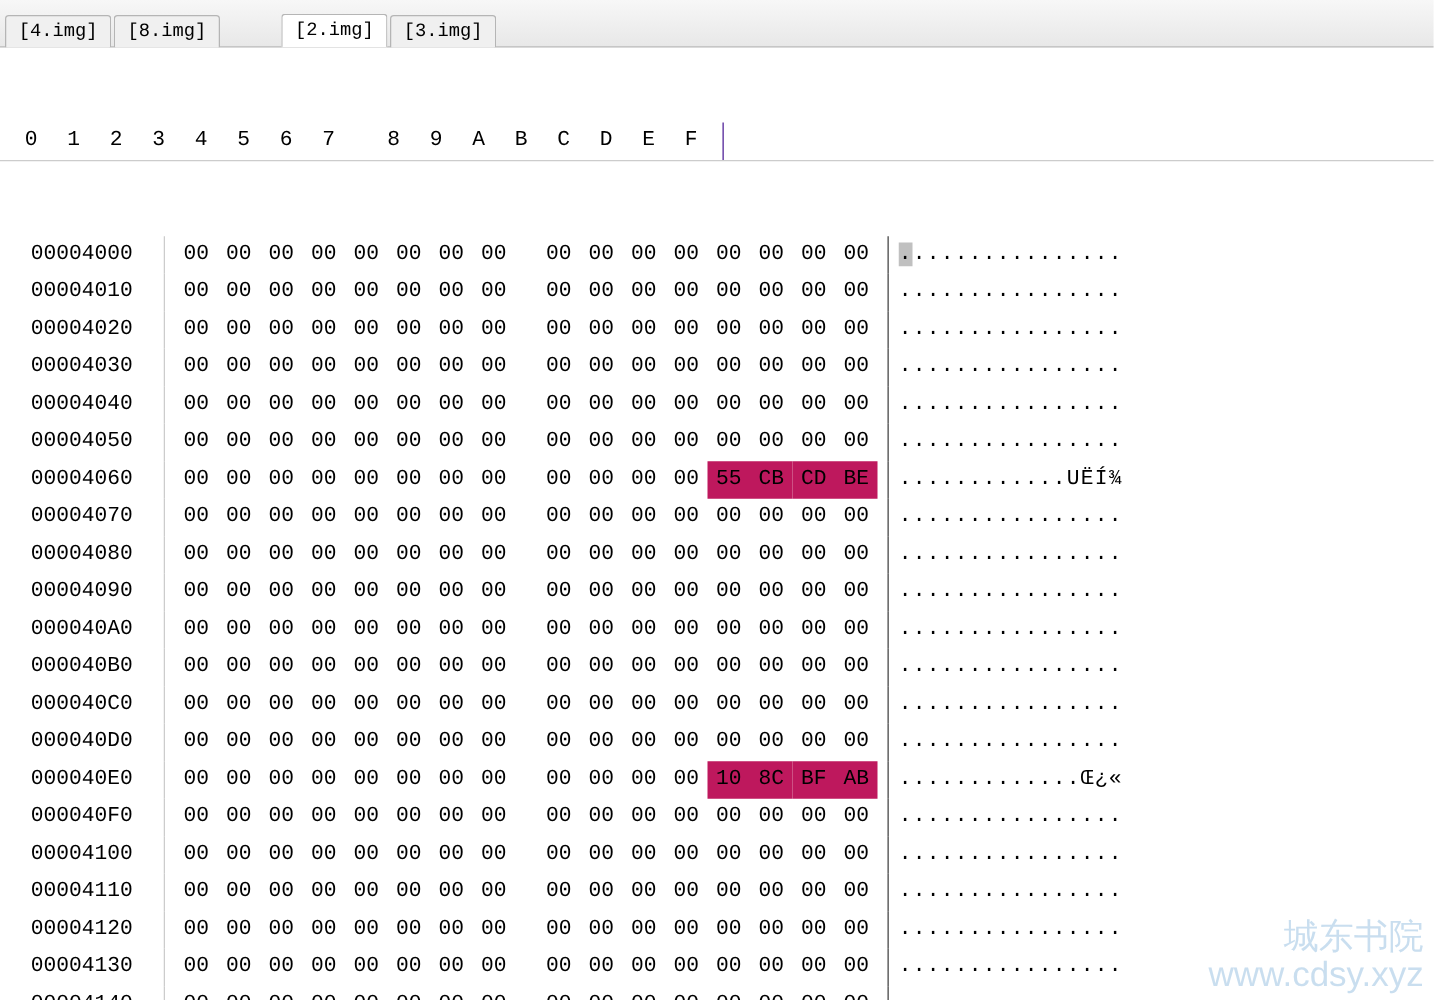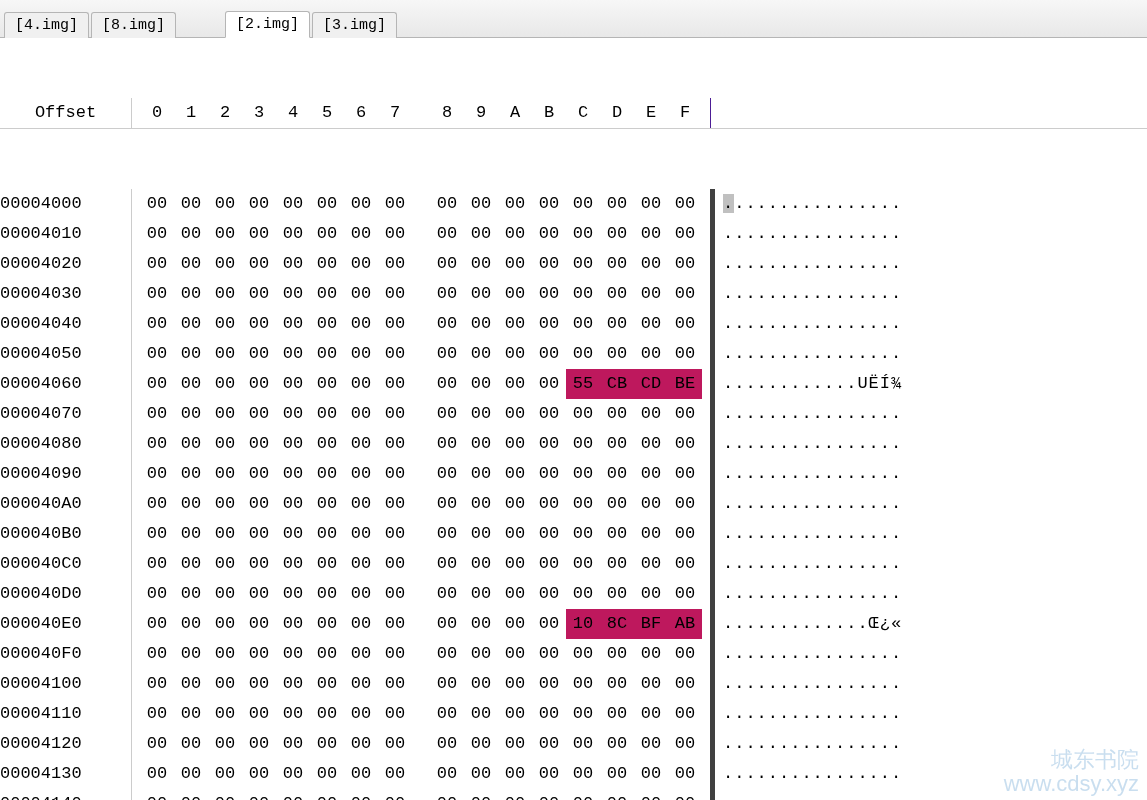--- a/index.html
+++ b/index.html
@@ -59,49 +59,48 @@
   border-right: 1px solid #4c1d95;
   padding: 0 8px;
 }
 .ascii-header {
   padding: 0 8px;
 }
 .hex-cell { display: inline-block; width: 34px; text-align: center; }
 .hex-gap  { display: inline-block; width: 18px; }
 .hl { background: #be185d; }
 .ascii-sel { background: #c0c0c0; }
-.offset-cell { width: 132px; border-right: 1px solid #ccc; }
-.hex-cells { border-right: 5px solid #404040; padding: 0 8px; }
+.offset-cell { width: 132px; text-align: center; border-right: 1px solid #ccc; }
+.hex-cells { border-right: 1px solid #404040; padding: 0 8px; }
 .ascii-cells { padding: 0 8px; letter-spacing: 1px; }
 .watermark {
   position: absolute;
   right: 8px;
   bottom: 4px;
   font-family: sans-serif;
-  font-size: 22px;
+  font-size: 28px;
   color: rgba(100,160,210,0.35);
   text-align: right;
   pointer-events: none;
   line-height: 1.1;
 }
 </style>
 </head>
 <body>
 
 <div class="tab-bar" id="tab-bar">
     <div class="tab">[4.img]</div>
     <div class="tab">[8.img]</div>
     <div class="tab active">[2.img]</div>
     <div class="tab">[3.img]</div>
   </div>
 
 <div class="hex-area">
   <div style="width:100%">
     <div class="row header-row">
-      <div class="offset-header">Offset</div>
       <div class="hex-header" id="hex-col-header"><span class="hex-cell">0</span><span class="hex-cell">1</span><span class="hex-cell">2</span><span class="hex-cell">3</span><span class="hex-cell">4</span><span class="hex-cell">5</span><span class="hex-cell">6</span><span class="hex-cell">7</span><span class="hex-gap"></span><span class="hex-cell">8</span><span class="hex-cell">9</span><span class="hex-cell">A</span><span class="hex-cell">B</span><span class="hex-cell">C</span><span class="hex-cell">D</span><span class="hex-cell">E</span><span class="hex-cell">F</span></div>
       <div class="ascii-header"></div>
     </div>
     <div id="hex-body"><div class="row"><div class="offset-cell">00004000</div><div class="hex-cells"><span class="hex-cell">00</span><span class="hex-cell">00</span><span class="hex-cell">00</span><span class="hex-cell">00</span><span class="hex-cell">00</span><span class="hex-cell">00</span><span class="hex-cell">00</span><span class="hex-cell">00</span><span class="hex-gap"></span><span class="hex-cell">00</span><span class="hex-cell">00</span><span class="hex-cell">00</span><span class="hex-cell">00</span><span class="hex-cell">00</span><span class="hex-cell">00</span><span class="hex-cell">00</span><span class="hex-cell">00</span></div><div class="ascii-cells"><span class="ascii-sel">.</span>...............</div></div><div class="row"><div class="offset-cell">00004010</div><div class="hex-cells"><span class="hex-cell">00</span><span class="hex-cell">00</span><span class="hex-cell">00</span><span class="hex-cell">00</span><span class="hex-cell">00</span><span class="hex-cell">00</span><span class="hex-cell">00</span><span class="hex-cell">00</span><span class="hex-gap"></span><span class="hex-cell">00</span><span class="hex-cell">00</span><span class="hex-cell">00</span><span class="hex-cell">00</span><span class="hex-cell">00</span><span class="hex-cell">00</span><span class="hex-cell">00</span><span class="hex-cell">00</span></div><div class="ascii-cells">................</div></div><div class="row"><div class="offset-cell">00004020</div><div class="hex-cells"><span class="hex-cell">00</span><span class="hex-cell">00</span><span class="hex-cell">00</span><span class="hex-cell">00</span><span class="hex-cell">00</span><span class="hex-cell">00</span><span class="hex-cell">00</span><span class="hex-cell">00</span><span class="hex-gap"></span><span class="hex-cell">00</span><span class="hex-cell">00</span><span class="hex-cell">00</span><span class="hex-cell">00</span><span class="hex-cell">00</span><span class="hex-cell">00</span><span class="hex-cell">00</span><span class="hex-cell">00</span></div><div class="ascii-cells">................</div></div><div class="row"><div class="offset-cell">00004030</div><div class="hex-cells"><span class="hex-cell">00</span><span class="hex-cell">00</span><span class="hex-cell">00</span><span class="hex-cell">00</span><span class="hex-cell">00</span><span class="hex-cell">00</span><span class="hex-cell">00</span><span class="hex-cell">00</span><span class="hex-gap"></span><span class="hex-cell">00</span><span class="hex-cell">00</span><span class="hex-cell">00</span><span class="hex-cell">00</span><span class="hex-cell">00</span><span class="hex-cell">00</span><span class="hex-cell">00</span><span class="hex-cell">00</span></div><div class="ascii-cells">................</div></div><div class="row"><div class="offset-cell">00004040</div><div class="hex-cells"><span class="hex-cell">00</span><span class="hex-cell">00</span><span class="hex-cell">00</span><span class="hex-cell">00</span><span class="hex-cell">00</span><span class="hex-cell">00</span><span class="hex-cell">00</span><span class="hex-cell">00</span><span class="hex-gap"></span><span class="hex-cell">00</span><span class="hex-cell">00</span><span class="hex-cell">00</span><span class="hex-cell">00</span><span class="hex-cell">00</span><span class="hex-cell">00</span><span class="hex-cell">00</span><span class="hex-cell">00</span></div><div class="ascii-cells">................</div></div><div class="row"><div class="offset-cell">00004050</div><div class="hex-cells"><span class="hex-cell">00</span><span class="hex-cell">00</span><span class="hex-cell">00</span><span class="hex-cell">00</span><span class="hex-cell">00</span><span class="hex-cell">00</span><span class="hex-cell">00</span><span class="hex-cell">00</span><span class="hex-gap"></span><span class="hex-cell">00</span><span class="hex-cell">00</span><span class="hex-cell">00</span><span class="hex-cell">00</span><span class="hex-cell">00</span><span class="hex-cell">00</span><span class="hex-cell">00</span><span class="hex-cell">00</span></div><div class="ascii-cells">................</div></div><div class="row"><div class="offset-cell">00004060</div><div class="hex-cells"><span class="hex-cell">00</span><span class="hex-cell">00</span><span class="hex-cell">00</span><span class="hex-cell">00</span><span class="hex-cell">00</span><span class="hex-cell">00</span><span class="hex-cell">00</span><span class="hex-cell">00</span><span class="hex-gap"></span><span class="hex-cell">00</span><span class="hex-cell">00</span><span class="hex-cell">00</span><span class="hex-cell">00</span><span class="hex-cell hl">55</span><span class="hex-cell hl">CB</span><span class="hex-cell hl">CD</span><span class="hex-cell hl">BE</span></div><div class="ascii-cells">............UËÍ¾</div></div><div class="row"><div class="offset-cell">00004070</div><div class="hex-cells"><span class="hex-cell">00</span><span class="hex-cell">00</span><span class="hex-cell">00</span><span class="hex-cell">00</span><span class="hex-cell">00</span><span class="hex-cell">00</span><span class="hex-cell">00</span><span class="hex-cell">00</span><span class="hex-gap"></span><span class="hex-cell">00</span><span class="hex-cell">00</span><span class="hex-cell">00</span><span class="hex-cell">00</span><span class="hex-cell">00</span><span class="hex-cell">00</span><span class="hex-cell">00</span><span class="hex-cell">00</span></div><div class="ascii-cells">................</div></div><div class="row"><div class="offset-cell">00004080</div><div class="hex-cells"><span class="hex-cell">00</span><span class="hex-cell">00</span><span class="hex-cell">00</span><span class="hex-cell">00</span><span class="hex-cell">00</span><span class="hex-cell">00</span><span class="hex-cell">00</span><span class="hex-cell">00</span><span class="hex-gap"></span><span class="hex-cell">00</span><span class="hex-cell">00</span><span class="hex-cell">00</span><span class="hex-cell">00</span><span class="hex-cell">00</span><span class="hex-cell">00</span><span class="hex-cell">00</span><span class="hex-cell">00</span></div><div class="ascii-cells">................</div></div><div class="row"><div class="offset-cell">00004090</div><div class="hex-cells"><span class="hex-cell">00</span><span class="hex-cell">00</span><span class="hex-cell">00</span><span class="hex-cell">00</span><span class="hex-cell">00</span><span class="hex-cell">00</span><span class="hex-cell">00</span><span class="hex-cell">00</span><span class="hex-gap"></span><span class="hex-cell">00</span><span class="hex-cell">00</span><span class="hex-cell">00</span><span class="hex-cell">00</span><span class="hex-cell">00</span><span class="hex-cell">00</span><span class="hex-cell">00</span><span class="hex-cell">00</span></div><div class="ascii-cells">................</div></div><div class="row"><div class="offset-cell">000040A0</div><div class="hex-cells"><span class="hex-cell">00</span><span class="hex-cell">00</span><span class="hex-cell">00</span><span class="hex-cell">00</span><span class="hex-cell">00</span><span class="hex-cell">00</span><span class="hex-cell">00</span><span class="hex-cell">00</span><span class="hex-gap"></span><span class="hex-cell">00</span><span class="hex-cell">00</span><span class="hex-cell">00</span><span class="hex-cell">00</span><span class="hex-cell">00</span><span class="hex-cell">00</span><span class="hex-cell">00</span><span class="hex-cell">00</span></div><div class="ascii-cells">................</div></div><div class="row"><div class="offset-cell">000040B0</div><div class="hex-cells"><span class="hex-cell">00</span><span class="hex-cell">00</span><span class="hex-cell">00</span><span class="hex-cell">00</span><span class="hex-cell">00</span><span class="hex-cell">00</span><span class="hex-cell">00</span><span class="hex-cell">00</span><span class="hex-gap"></span><span class="hex-cell">00</span><span class="hex-cell">00</span><span class="hex-cell">00</span><span class="hex-cell">00</span><span class="hex-cell">00</span><span class="hex-cell">00</span><span class="hex-cell">00</span><span class="hex-cell">00</span></div><div class="ascii-cells">................</div></div><div class="row"><div class="offset-cell">000040C0</div><div class="hex-cells"><span class="hex-cell">00</span><span class="hex-cell">00</span><span class="hex-cell">00</span><span class="hex-cell">00</span><span class="hex-cell">00</span><span class="hex-cell">00</span><span class="hex-cell">00</span><span class="hex-cell">00</span><span class="hex-gap"></span><span class="hex-cell">00</span><span class="hex-cell">00</span><span class="hex-cell">00</span><span class="hex-cell">00</span><span class="hex-cell">00</span><span class="hex-cell">00</span><span class="hex-cell">00</span><span class="hex-cell">00</span></div><div class="ascii-cells">................</div></div><div class="row"><div class="offset-cell">000040D0</div><div class="hex-cells"><span class="hex-cell">00</span><span class="hex-cell">00</span><span class="hex-cell">00</span><span class="hex-cell">00</span><span class="hex-cell">00</span><span class="hex-cell">00</span><span class="hex-cell">00</span><span class="hex-cell">00</span><span class="hex-gap"></span><span class="hex-cell">00</span><span class="hex-cell">00</span><span class="hex-cell">00</span><span class="hex-cell">00</span><span class="hex-cell">00</span><span class="hex-cell">00</span><span class="hex-cell">00</span><span class="hex-cell">00</span></div><div class="ascii-cells">................</div></div><div class="row"><div class="offset-cell">000040E0</div><div class="hex-cells"><span class="hex-cell">00</span><span class="hex-cell">00</span><span class="hex-cell">00</span><span class="hex-cell">00</span><span class="hex-cell">00</span><span class="hex-cell">00</span><span class="hex-cell">00</span><span class="hex-cell">00</span><span class="hex-gap"></span><span class="hex-cell">00</span><span class="hex-cell">00</span><span class="hex-cell">00</span><span class="hex-cell">00</span><span class="hex-cell hl">10</span><span class="hex-cell hl">8C</span><span class="hex-cell hl">BF</span><span class="hex-cell hl">AB</span></div><div class="ascii-cells">.............Œ¿«</div></div><div class="row"><div class="offset-cell">000040F0</div><div class="hex-cells"><span class="hex-cell">00</span><span class="hex-cell">00</span><span class="hex-cell">00</span><span class="hex-cell">00</span><span class="hex-cell">00</span><span class="hex-cell">00</span><span class="hex-cell">00</span><span class="hex-cell">00</span><span class="hex-gap"></span><span class="hex-cell">00</span><span class="hex-cell">00</span><span class="hex-cell">00</span><span class="hex-cell">00</span><span class="hex-cell">00</span><span class="hex-cell">00</span><span class="hex-cell">00</span><span class="hex-cell">00</span></div><div class="ascii-cells">................</div></div><div class="row"><div class="offset-cell">00004100</div><div class="hex-cells"><span class="hex-cell">00</span><span class="hex-cell">00</span><span class="hex-cell">00</span><span class="hex-cell">00</span><span class="hex-cell">00</span><span class="hex-cell">00</span><span class="hex-cell">00</span><span class="hex-cell">00</span><span class="hex-gap"></span><span class="hex-cell">00</span><span class="hex-cell">00</span><span class="hex-cell">00</span><span class="hex-cell">00</span><span class="hex-cell">00</span><span class="hex-cell">00</span><span class="hex-cell">00</span><span class="hex-cell">00</span></div><div class="ascii-cells">................</div></div><div class="row"><div class="offset-cell">00004110</div><div class="hex-cells"><span class="hex-cell">00</span><span class="hex-cell">00</span><span class="hex-cell">00</span><span class="hex-cell">00</span><span class="hex-cell">00</span><span class="hex-cell">00</span><span class="hex-cell">00</span><span class="hex-cell">00</span><span class="hex-gap"></span><span class="hex-cell">00</span><span class="hex-cell">00</span><span class="hex-cell">00</span><span class="hex-cell">00</span><span class="hex-cell">00</span><span class="hex-cell">00</span><span class="hex-cell">00</span><span class="hex-cell">00</span></div><div class="ascii-cells">................</div></div><div class="row"><div class="offset-cell">00004120</div><div class="hex-cells"><span class="hex-cell">00</span><span class="hex-cell">00</span><span class="hex-cell">00</span><span class="hex-cell">00</span><span class="hex-cell">00</span><span class="hex-cell">00</span><span class="hex-cell">00</span><span class="hex-cell">00</span><span class="hex-gap"></span><span class="hex-cell">00</span><span class="hex-cell">00</span><span class="hex-cell">00</span><span class="hex-cell">00</span><span class="hex-cell">00</span><span class="hex-cell">00</span><span class="hex-cell">00</span><span class="hex-cell">00</span></div><div class="ascii-cells">................</div></div><div class="row"><div class="offset-cell">00004130</div><div class="hex-cells"><span class="hex-cell">00</span><span class="hex-cell">00</span><span class="hex-cell">00</span><span class="hex-cell">00</span><span class="hex-cell">00</span><span class="hex-cell">00</span><span class="hex-cell">00</span><span class="hex-cell">00</span><span class="hex-gap"></span><span class="hex-cell">00</span><span class="hex-cell">00</span><span class="hex-cell">00</span><span class="hex-cell">00</span><span class="hex-cell">00</span><span class="hex-cell">00</span><span class="hex-cell">00</span><span class="hex-cell">00</span></div><div class="ascii-cells">................</div></div><div class="row"><div class="offset-cell">00004140</div><div class="hex-cells"><span class="hex-cell">00</span><span class="hex-cell">00</span><span class="hex-cell">00</span><span class="hex-cell">00</span><span class="hex-cell">00</span><span class="hex-cell">00</span><span class="hex-cell">00</span><span class="hex-cell">00</span><span class="hex-gap"></span><span class="hex-cell">00</span><span class="hex-cell">00</span><span class="hex-cell">00</span><span class="hex-cell">00</span><span class="hex-cell">00</span><span class="hex-cell">00</span><span class="hex-cell">00</span><span class="hex-cell">00</span></div><div class="ascii-cells">................</div></div></div>
   </div>
 </div>
 
 <div class="watermark">
   <div>城东书院</div>
   <div>www.cdsy.xyz</div>

